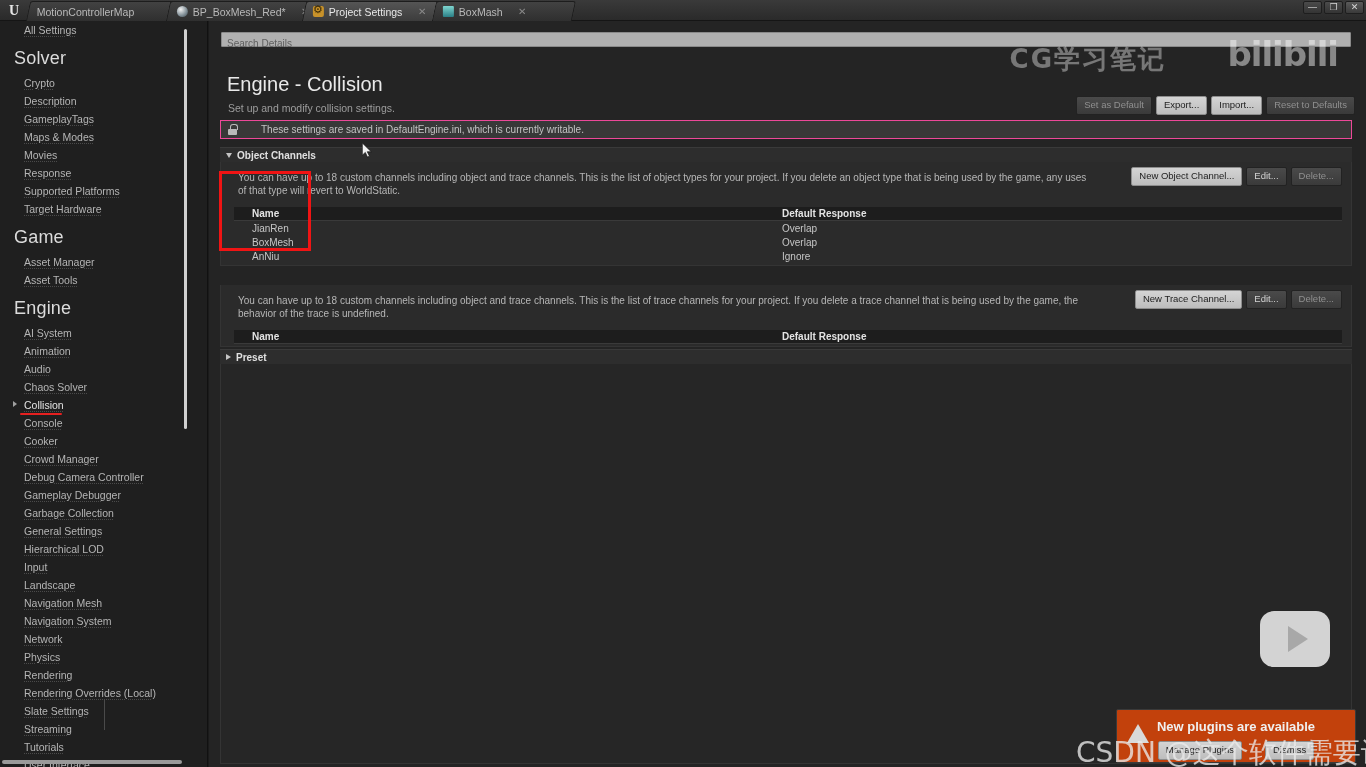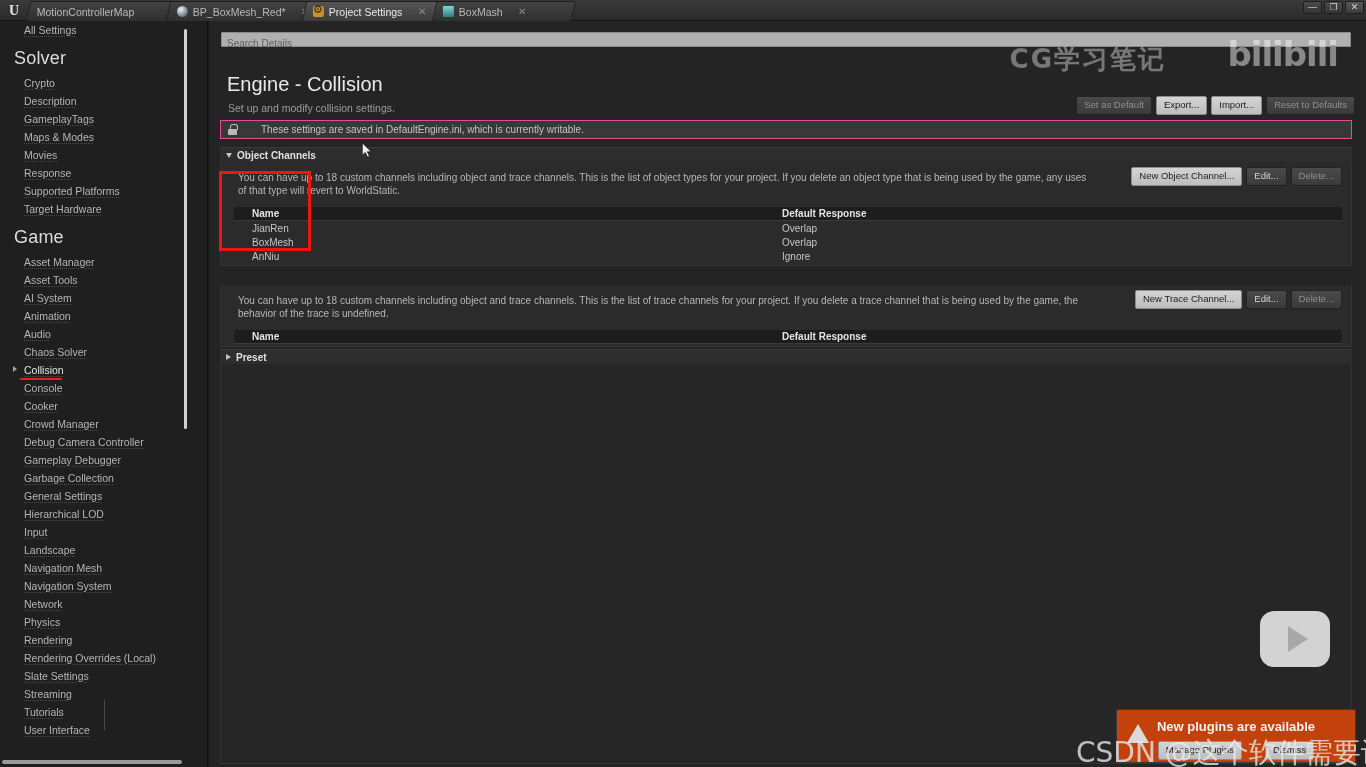--- a/index.html
+++ b/index.html
@@ -287,20 +287,21 @@
         <div class="side-item"><span>Description</span></div>
         <div class="side-item"><span>GameplayTags</span></div>
         <div class="side-item"><span>Maps &amp; Modes</span></div>
         <div class="side-item"><span>Movies</span></div>
         <div class="side-item"><span>Response</span></div>
         <div class="side-item"><span>Supported Platforms</span></div>
         <div class="side-item"><span>Target Hardware</span></div>
         <div class="side-head">Game</div>
         <div class="side-item"><span>Asset Manager</span></div>
         <div class="side-item"><span>Asset Tools</span></div>
+        <div class="side-head">Engine</div>
         <div class="side-item"><span>AI System</span></div>
         <div class="side-item"><span>Animation</span></div>
         <div class="side-item"><span>Audio</span></div>
         <div class="side-item"><span>Chaos Solver</span></div>
         <div class="side-item selected"><span class="side-arrow"></span><span class="red-underline"></span><span>Collision</span></div>
         <div class="side-item"><span>Console</span></div>
         <div class="side-item"><span>Cooker</span></div>
         <div class="side-item"><span>Crowd Manager</span></div>
         <div class="side-item"><span>Debug Camera Controller</span></div>
         <div class="side-item"><span>Gameplay Debugger</span></div>

